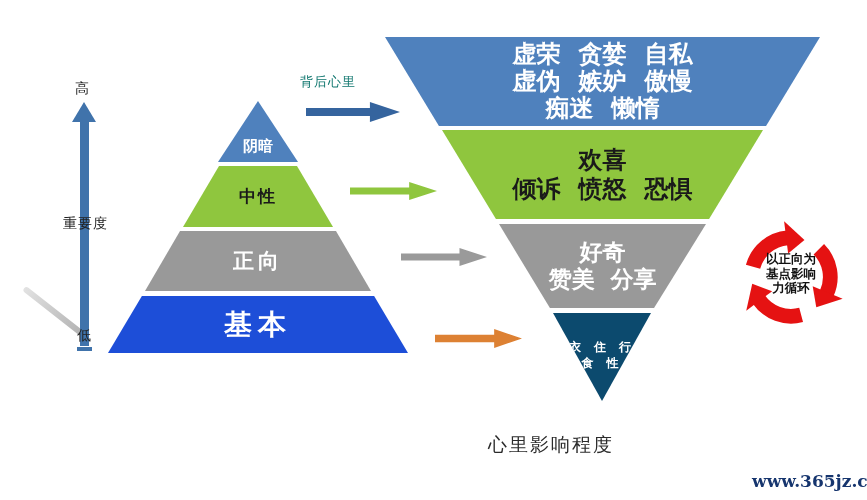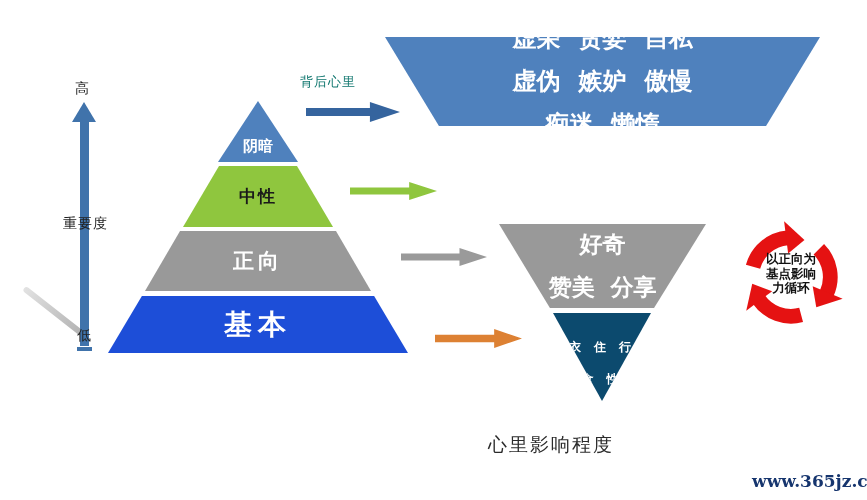--- a/index.html
+++ b/index.html
@@ -38,21 +38,21 @@
   
   .h-arrow{clip-path:polygon(0 30%,68% 30%,68% 0,100% 50%,68% 100%,68% 70%,0 70%);}
   .ha1{left:306px;top:102px;width:94px;height:20px;}
   .ha2{left:350px;top:182px;width:87px;height:18px;}
   .ha3{left:401px;top:248px;width:86px;height:18px;}
   .ha4{left:435px;top:329px;width:87px;height:19px;}
   .behind-label{left:300px;top:73px;font-size:13px;color:#0f766e;letter-spacing:1px;white-space:nowrap;}
 
   
   .rp-layer{display:flex;flex-direction:column;align-items:center;justify-content:center;
-    font-weight:bold;text-align:center;white-space:nowrap;box-sizing:border-box;gap:16px;}
+    font-weight:bold;text-align:center;white-space:nowrap;box-sizing:border-box;}
   .rp1{left:385px;top:37px;width:435px;height:89px;
     clip-path:polygon(0 0,100% 0,87.6% 100%,12.4% 100%);
     font-size:24px;line-height:27px;word-spacing:12px;}
   .rp2{left:442px;top:130px;width:321px;height:89px;
     clip-path:polygon(0 0,100% 0,83.2% 100%,16.8% 100%);
     font-size:24px;line-height:29px;word-spacing:12px;}
   .rp3{left:499px;top:224px;width:207px;height:84px;
     clip-path:polygon(0 0,100% 0,74.9% 100%,24.6% 100%);
     font-size:23px;line-height:27px;word-spacing:10px;}
   .rp4{left:553px;top:313px;width:98px;height:88px;
@@ -106,20 +106,24 @@
   <div class="abs h-arrow ha1" style="background: rgb(53, 100, 158);"></div>
   <div class="abs h-arrow ha2" style="background: rgb(143, 198, 62);"></div>
   <div class="abs h-arrow ha3" style="background: rgb(154, 154, 154);"></div>
   <div class="abs h-arrow ha4" style="background: rgb(221, 129, 51);"></div>
 
   <div class="abs rp-layer rp1" style="background: rgb(79, 129, 189); color: rgb(255, 255, 255);">
     <div>虚荣 贪婪 自私</div>
     <div>虚伪 嫉妒 傲慢</div>
     <div>痴迷 懒惰</div>
   </div>
+  <div class="abs rp-layer rp2" style="background: rgb(143, 198, 62); color: rgb(26, 26, 26);">
+    <div>欢喜</div>
+    <div>倾诉 愤怒 恐惧</div>
+  </div>
   <div class="abs rp-layer rp3" style="background: rgb(153, 153, 153); color: rgb(255, 255, 255);">
     <div>好奇</div>
     <div>赞美 分享</div>
   </div>
   <div class="abs rp-layer rp4" style="background: #0c4a6e; color: rgb(255, 255, 255); font-family: Liberation Serif, serif;">
     <div>衣 住 行</div>
     <div>食 性</div>
   </div>
 
   <div class="abs cycle">

